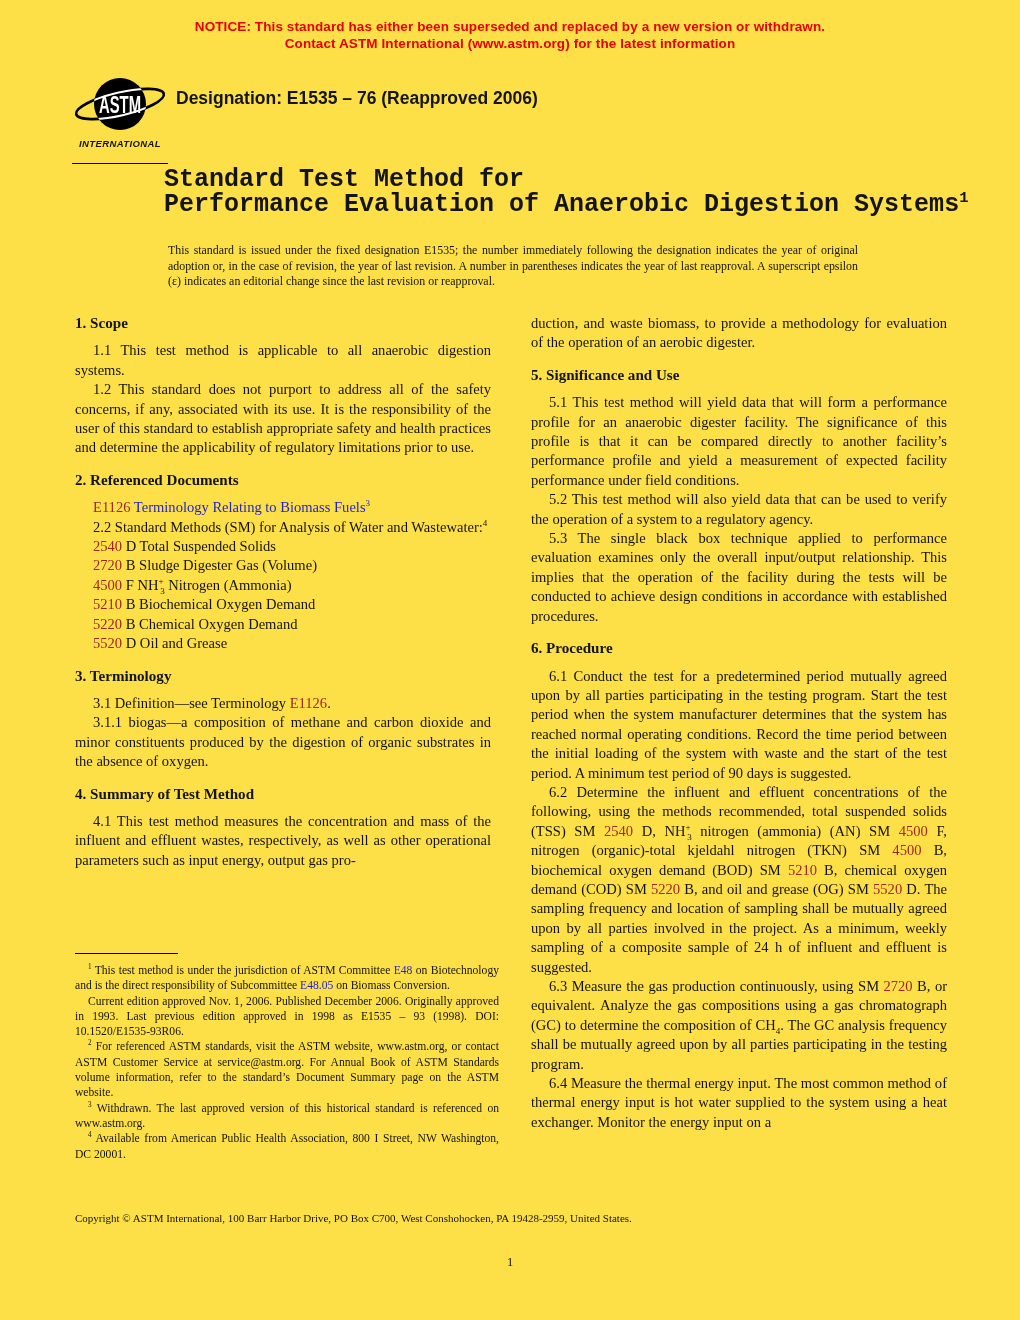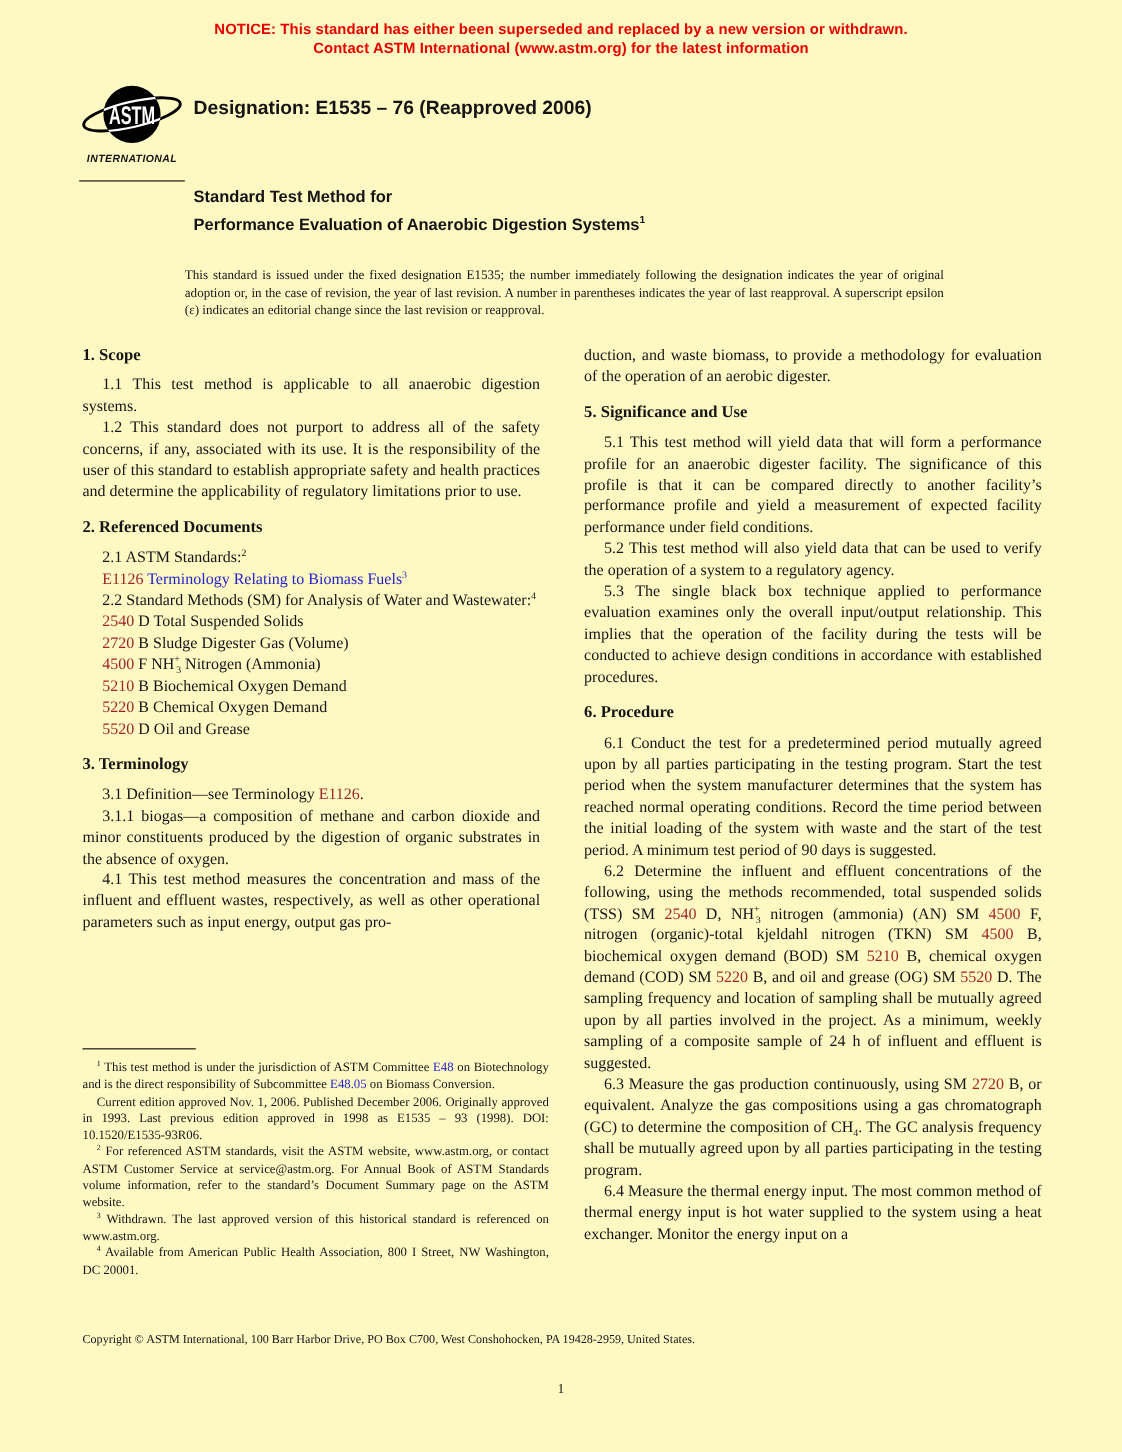--- a/index.html
+++ b/index.html
@@ -3,35 +3,35 @@
 <meta charset="utf-8">
 <style>
   :root{
     --notice-red:#e60000;
     --std-red:#9f2428;
     --link-blue:#2323cd;
     --ink:#141414;
   }
   html,body{margin:0;padding:0;background:#ffffff;}
   body{width:1020px;height:1320px;position:relative;font-family:"Liberation Serif",serif;color:var(--ink);}
-  .page{position:absolute;inset:0;background:#fef9c3;overflow:hidden;}
+  .page{position:absolute;inset:0;background:#fde047;overflow:hidden;}
 
   .notice{position:absolute;top:18px;left:0;width:100%;text-align:center;
     color:var(--notice-red);font-family:"Liberation Sans",sans-serif;font-weight:bold;
     font-size:13.5px;line-height:17px;letter-spacing:.1px;}
 
   .logo{position:absolute;left:72px;top:74px;width:96px;text-align:center;}
   .logo-sub{margin-top:-2px;font-family:"Liberation Sans",sans-serif;font-weight:bold;font-style:italic;
     font-size:9.5px;letter-spacing:.4px;border-bottom:1.6px solid #000;padding-bottom:14px;}
 
   .designation{position:absolute;left:176px;top:88px;font-family:"Liberation Sans",sans-serif;
     font-weight:bold;font-size:17.5px;}
 
-  .title{position:absolute;left:176px;top:168px;font-family:Liberation Sans, sans-serif;
-    font-weight:bold;font-size:15px;line-height:24.5px;}
+  .title{position:absolute;left:164px;top:168px;font-family:Liberation Mono, monospace;
+    font-weight:bold;font-size:25px;line-height:24.5px;}
 
   .intro{position:absolute;left:168px;top:243px;width:690px;font-size:11.9px;line-height:15.6px;
     text-align:justify;}
 
   .cols{position:absolute;left:75px;top:314px;width:872px;display:flex;gap:40px;}
   .col{width:424px;font-size:14.55px;line-height:19.4px;text-align:justify;}
 
   .blk-heading{font-weight:bold;font-size:15.1px;margin:13px 0 8px;text-align:left;}
   .col .blk-heading:first-child{margin-top:0;}
   .blk-para{text-indent:18px;}
@@ -86,32 +86,32 @@
   </div>
 
   <div class="intro">This standard is issued under the fixed designation E1535; the number immediately following the designation indicates the year of original adoption or, in the case of revision, the year of last revision. A number in parentheses indicates the year of last reapproval. A superscript epsilon (ε) indicates an editorial change since the last revision or reapproval.</div>
 
   <div class="cols">
     <div class="col">
         <div class="blk-heading">1. Scope</div>
         <div class="blk-para"><span>1.1 This test method is applicable to all anaerobic digestion systems.</span></div>
         <div class="blk-para"><span>1.2 </span><span class="i">This standard does not purport to address all of the safety concerns, if any, associated with its use. It is the responsibility of the user of this standard to establish appropriate safety and health practices and determine the applicability of regulatory limitations prior to use.</span></div>
         <div class="blk-heading">2. Referenced Documents</div>
-        <div class="blk-para"><span>2.1 </span><span class="i">ASTM Standards:</span><span class="sup">2</span></div>
         <div class="blk-ref"><span class="red">E1126</span><span> </span><span class="blue">Terminology Relating to Biomass Fuels</span><span class="sup blue">3</span></div>
         <div class="blk-para"><span>2.2 </span><span class="i">Standard Methods (SM) for Analysis of Water and Wastewater:</span><span class="sup">4</span></div>
         <div class="blk-ref"><span class="red">2540</span><span> D Total Suspended Solids</span></div>
         <div class="blk-ref"><span class="red">2720</span><span> B Sludge Digester Gas (Volume)</span></div>
         <div class="blk-ref"><span class="red">4500</span><span> F NH</span><span class="sup">+</span><span class="sub tight">3</span><span> Nitrogen (Ammonia)</span></div>
         <div class="blk-ref"><span class="red">5210</span><span> B Biochemical Oxygen Demand</span></div>
         <div class="blk-ref"><span class="red">5220</span><span> B Chemical Oxygen Demand</span></div>
         <div class="blk-ref"><span class="red">5520</span><span> D Oil and Grease</span></div>
         <div class="blk-heading">3. Terminology</div>
         <div class="blk-para"><span>3.1 </span><span class="i">Definition</span><span>—see Terminology </span><span class="red">E1126</span><span>.</span></div>
         <div class="blk-para"><span>3.1.1 </span><span class="i">biogas</span><span>—a composition of methane and carbon dioxide and minor constituents produced by the digestion of organic substrates in the absence of oxygen.</span></div>
+        <div class="blk-heading">4. Summary of Test Method</div>
         <div class="blk-para"><span>4.1 This test method measures the concentration and mass of the influent and effluent wastes, respectively, as well as other operational parameters such as input energy, output gas pro-</span></div>
       </div>
     <div class="col">
         <div class="blk-cont"><span>duction, and waste biomass, to provide a methodology for evaluation of the operation of an aerobic digester.</span></div>
         <div class="blk-heading">5. Significance and Use</div>
         <div class="blk-para"><span>5.1 This test method will yield data that will form a performance profile for an anaerobic digester facility. The significance of this profile is that it can be compared directly to another facility’s performance profile and yield a measurement of expected facility performance under field conditions.</span></div>
         <div class="blk-para"><span>5.2 This test method will also yield data that can be used to verify the operation of a system to a regulatory agency.</span></div>
         <div class="blk-para"><span>5.3 The single black box technique applied to performance evaluation examines only the overall input/output relationship. This implies that the operation of the facility during the tests will be conducted to achieve design conditions in accordance with established procedures.</span></div>
         <div class="blk-heading">6. Procedure</div>
         <div class="blk-para"><span>6.1 Conduct the test for a predetermined period mutually agreed upon by all parties participating in the testing program. Start the test period when the system manufacturer determines that the system has reached normal operating conditions. Record the time period between the initial loading of the system with waste and the start of the test period. A minimum test period of 90 days is suggested.</span></div>

